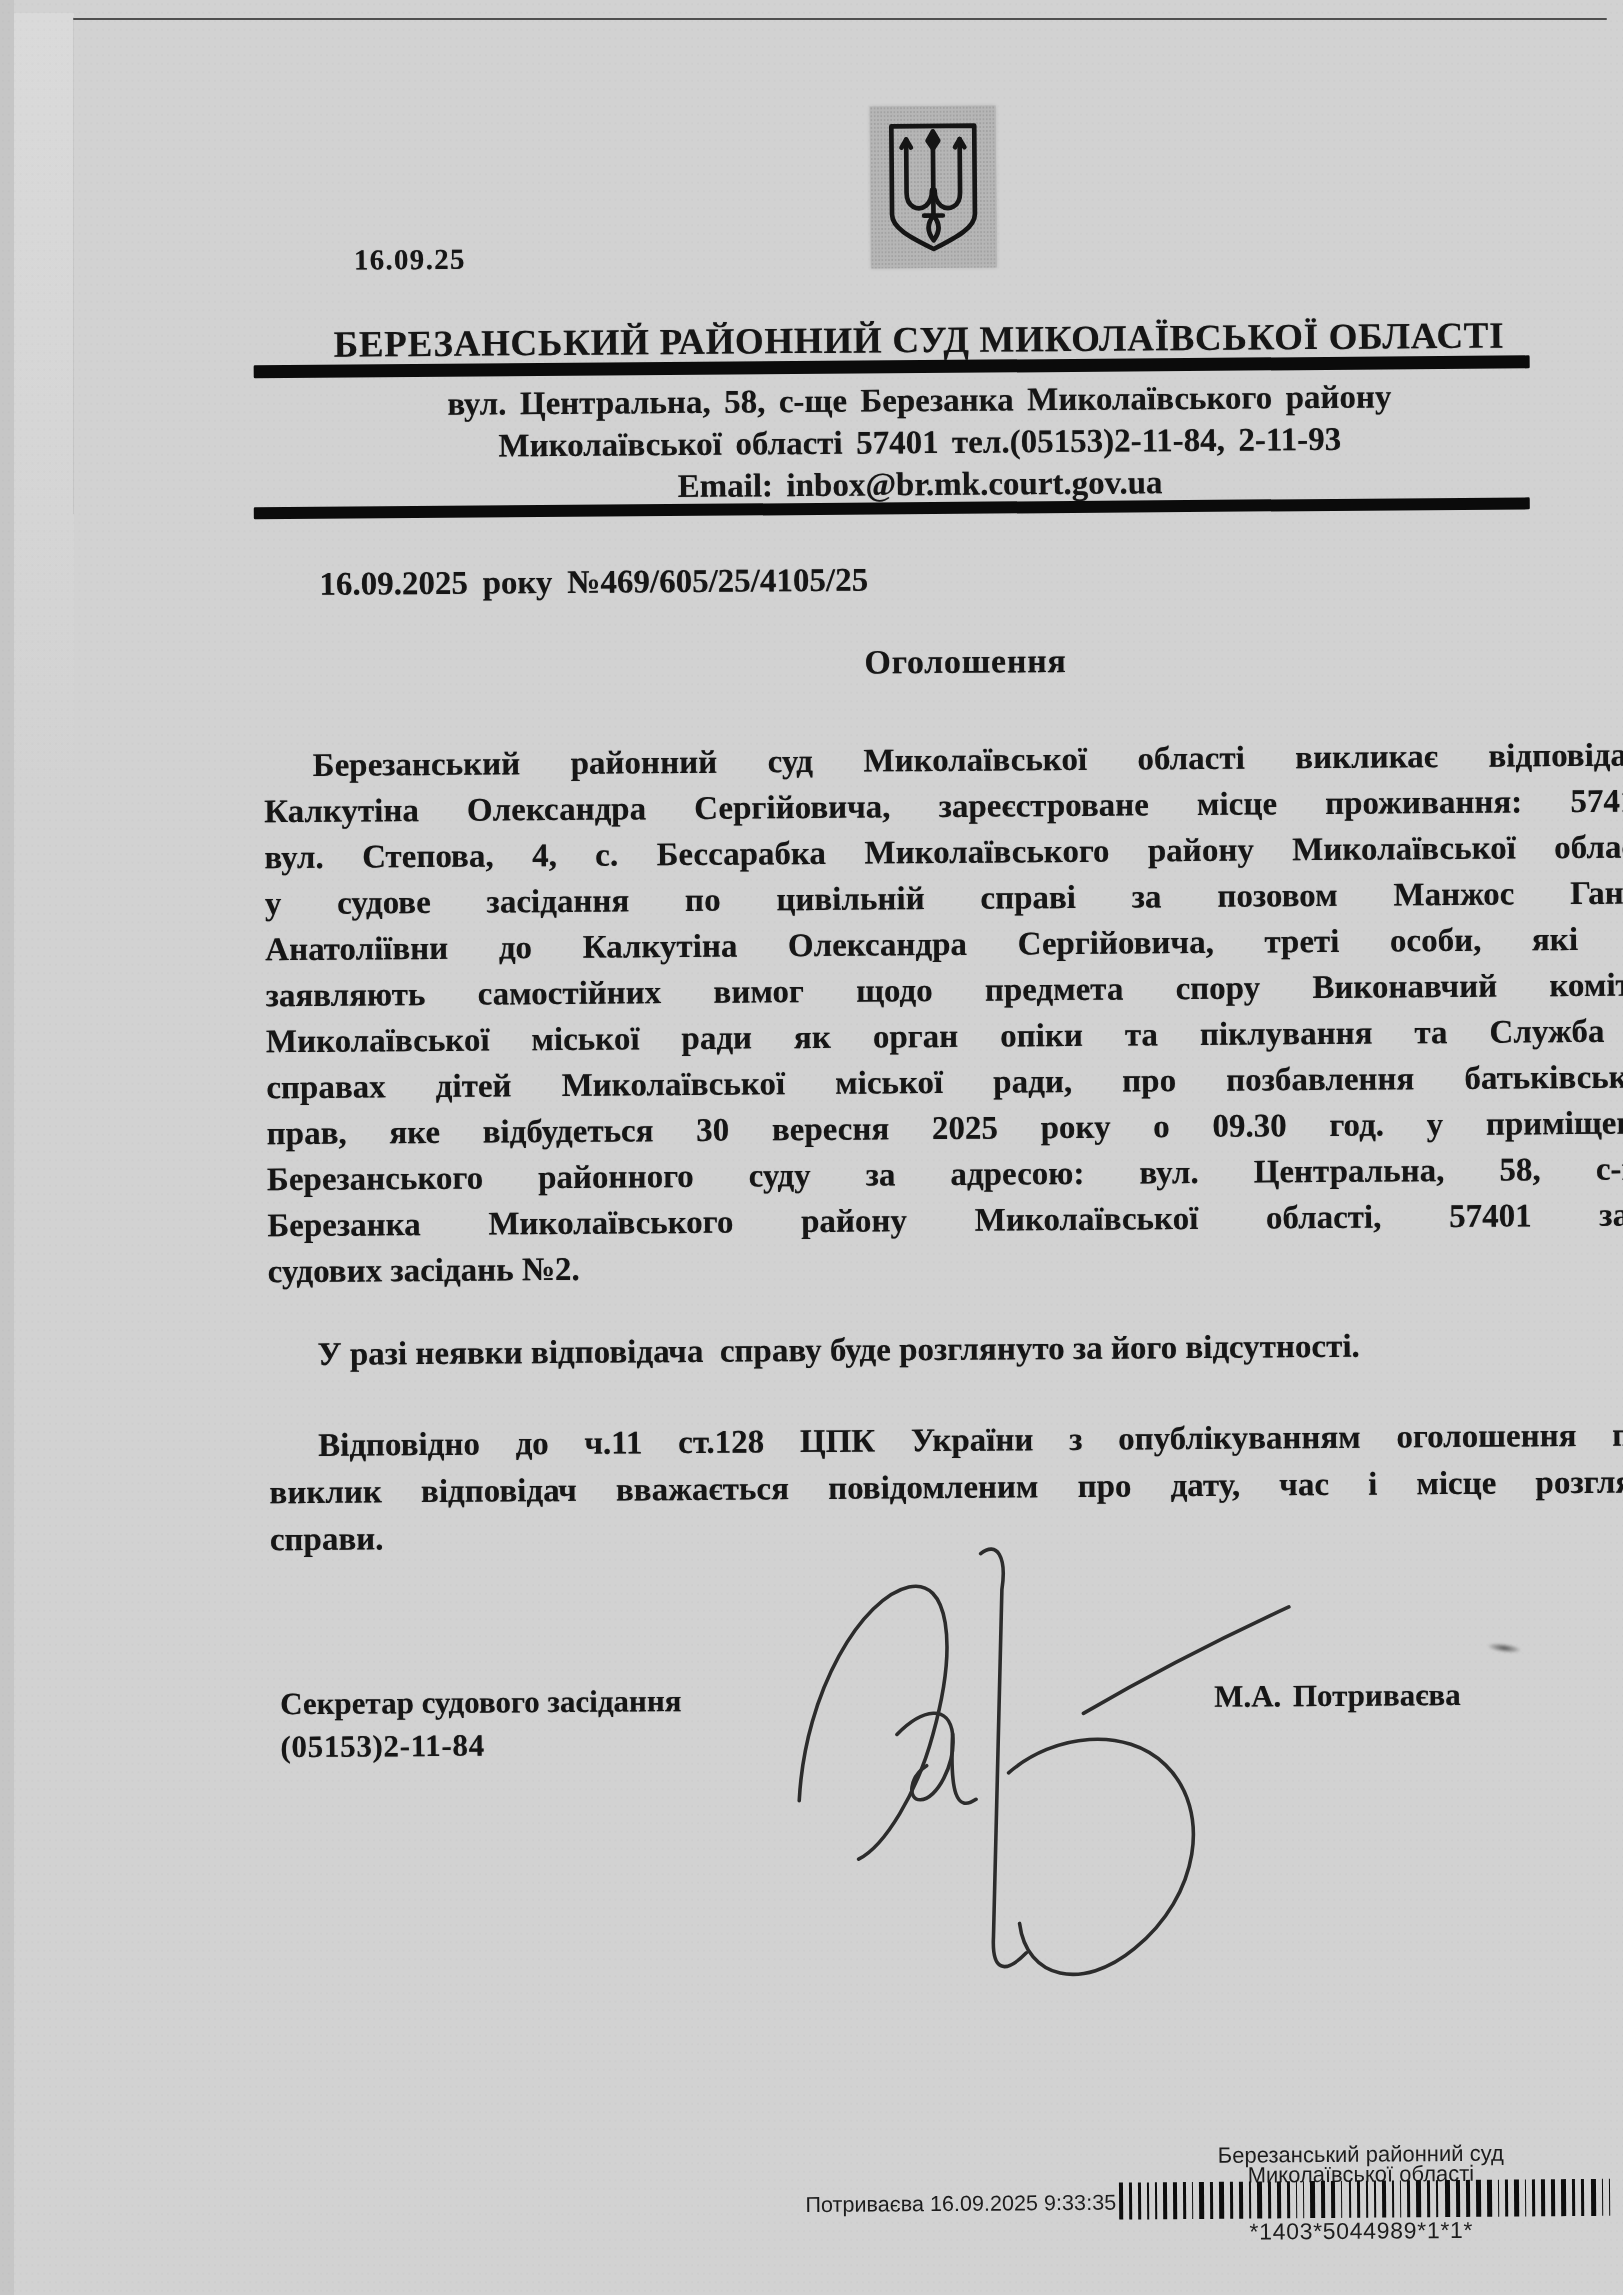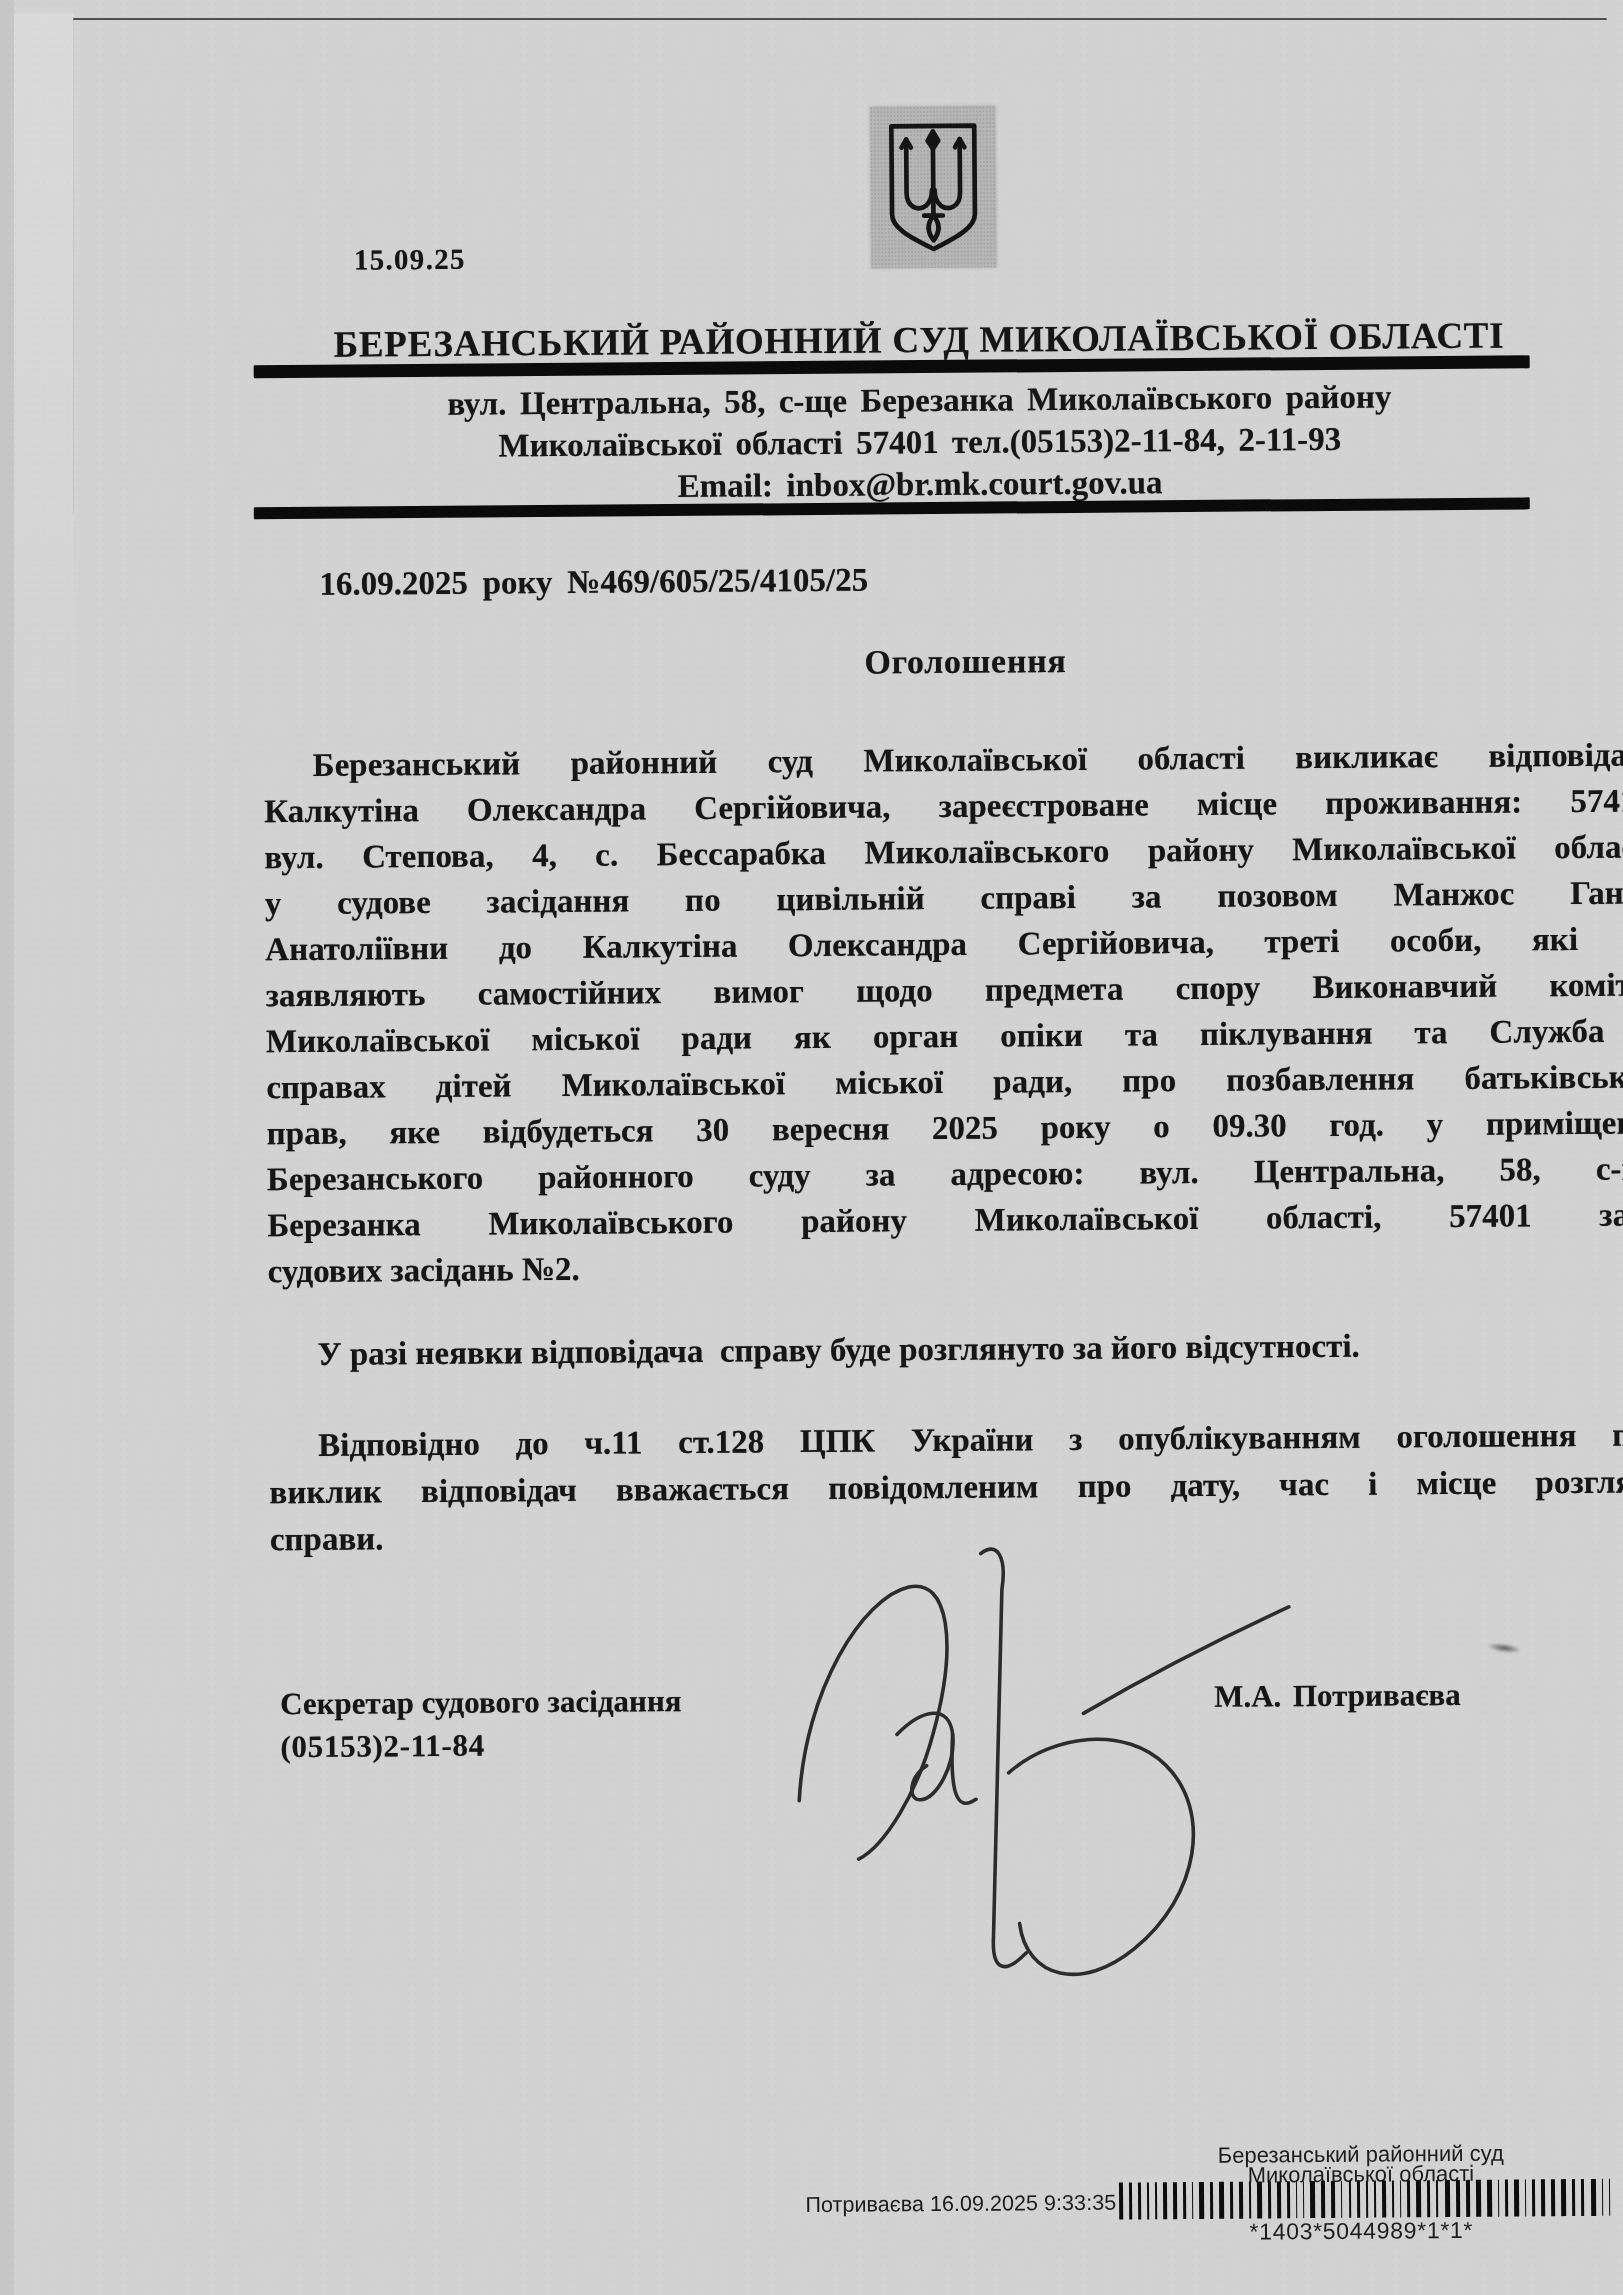--- a/index.html
+++ b/index.html
@@ -91,21 +91,21 @@
 
 <div class="page">
 
   <div class="edge-strip"></div>
   <div class="edge-band"></div>
   <div class="edge-vline"></div>
   <div class="top-scanline"></div>
 
   <div class="sheet">
 
-    <div class="abs serif corner-date">15.09.25</div>
+    <div class="abs serif corner-date">16.09.25</div>
 
     <div class="abs emblem-box">
       <svg width="92" height="131" viewBox="0 0 136 196">
         <g fill="none" stroke="#151515" stroke-width="7" stroke-linecap="round" stroke-linejoin="round">
           <path d="M6 6 H130 V138 C130 158 104 172 68 190 C32 172 6 158 6 138 Z"></path>
           <path d="M68 20 V138"></path>
           <path d="M68 14 L60 28 L68 40 L76 28 Z" fill="#151515"></path>
           <path d="M28 26 V106 C28 127 45 134 57 125 C64 119 66 110 66 102"></path>
           <path d="M108 26 V106 C108 127 91 134 79 125 C72 119 70 110 70 102"></path>
           <path d="M28 26 L21 38 M28 26 L35 38"></path>

